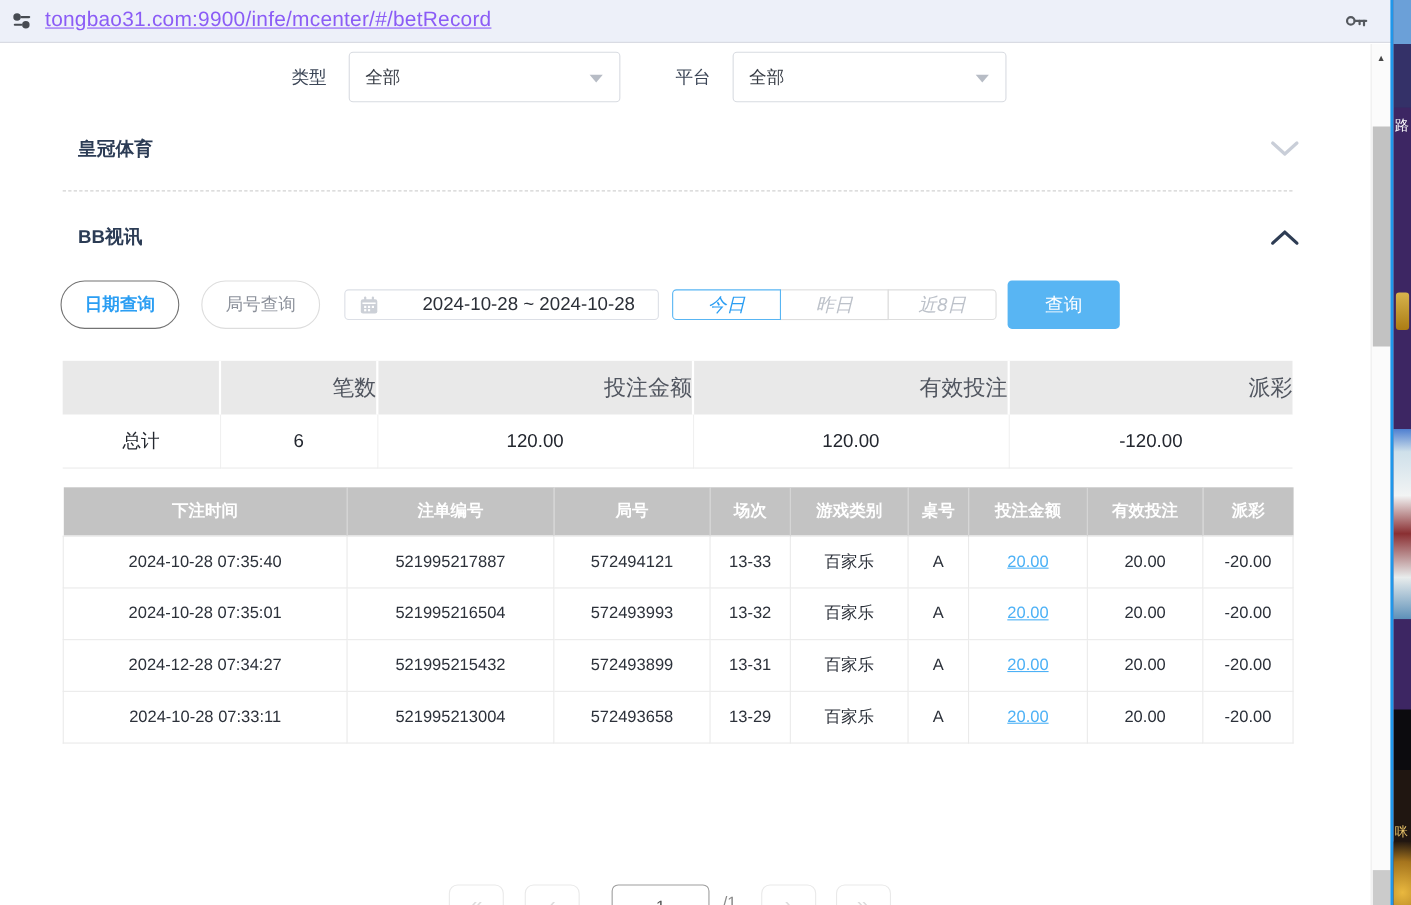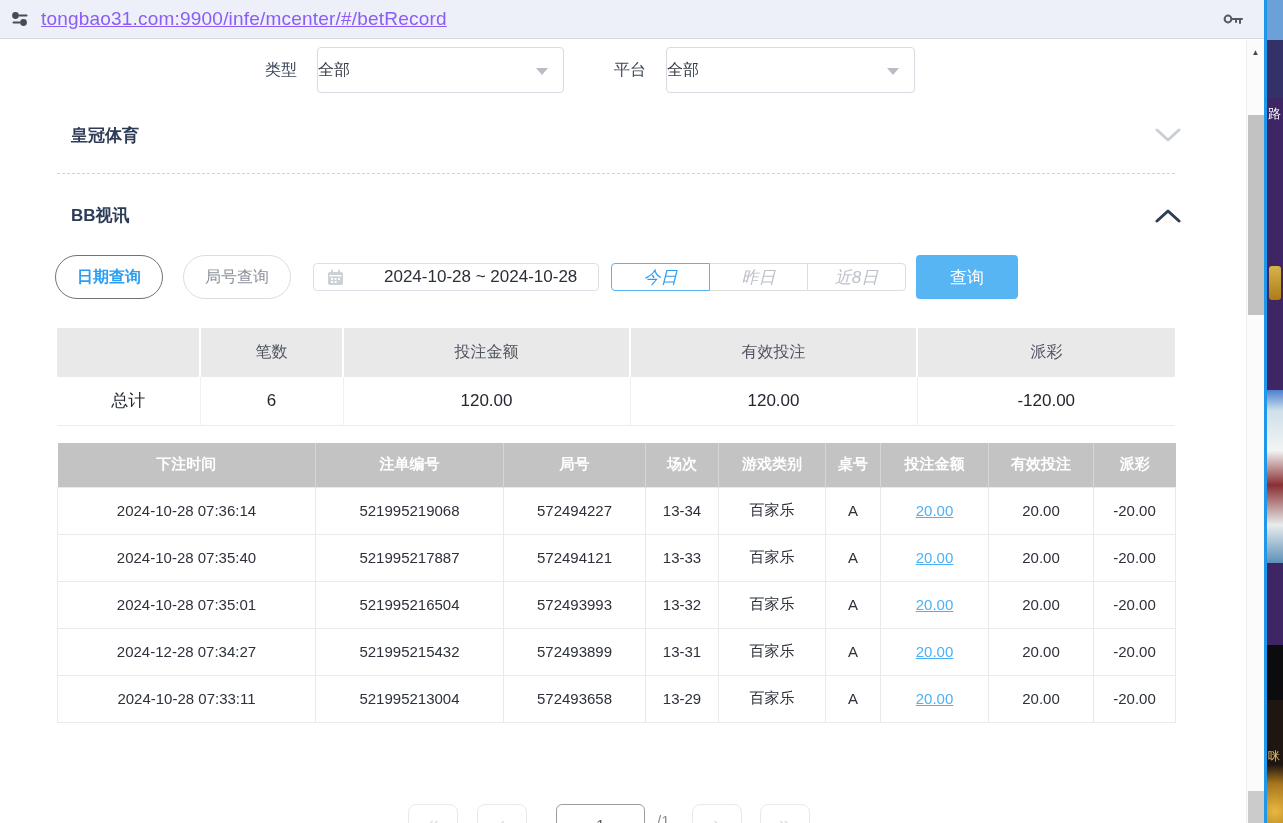--- a/index.html
+++ b/index.html
@@ -14,21 +14,21 @@
   .key-icon { position:absolute; right:20px; top:9px; width:24px; height:20px; }
 
   
   .viewport { position:absolute; top:40px; left:0; width:1246px; height:783px;
     background:#fff; overflow:hidden; }
 
   
   .filter-row { position:absolute; top:7px; left:265px; height:46px; display:flex; align-items:center; }
   .flabel { font-size:16px; color:#3c4657; margin-right:20px; }
   .select { height:46px; border:1px solid #d8dbe1; border-radius:4px; background:#fff;
-    display:flex; align-items:center; padding:0 0; font-size:16px; color:#363b44; position:relative; }
+    display:flex; align-items:center; padding:0 14px; font-size:16px; color:#363b44; position:relative; }
   .select.s1 { width:247px; }
   .select.s2 { width:249px; }
   .caret { position:absolute; right:15px; top:20px; width:0; height:0;
     border-left:6px solid transparent; border-right:6px solid transparent; border-top:7px solid #b7bcc5; }
   .gap50 { width:50px; }
 
   
   .section-row { position:absolute; left:71px; width:1110px; display:flex;
     justify-content:space-between; align-items:center; }
   .section-title { font-size:17px; font-weight:bold; color:#2c3c55; }
@@ -50,22 +50,22 @@
   .seg-btn + .seg-btn { margin-left:-1px; }
   .seg-btn.first { border-radius:4px 0 0 4px; }
   .seg-btn.last { border-radius:0 4px 4px 0; }
   .seg-btn.active { border:1px solid #58b5f3; color:#2b9ef3; z-index:1; }
   .search-btn { margin-left:10px; width:102px; height:44px; background:#58b5f3; color:#fff;
     border:none; border-radius:4px; font-size:17px; cursor:pointer; }
 
   
   .summary-table { position:absolute; top:288px; left:57px; width:1118px;
     border-collapse:collapse; table-layout:fixed; }
-  .summary-table th { height:49px; background:#e9e9e9; font-size:16px; font-weight:normal;
-    color:#50555f; text-align:center; border-right:2px solid #fff; }
+  .summary-table th { height:49px; background:#e9e9e9; font-size:20px; font-weight:normal;
+    color:#50555f; text-align:right; border-right:2px solid #fff; }
   .summary-table th:last-child { border-right:none; }
   .summary-table td { height:48px; background:#fff; font-size:17px; color:#23272f; text-align:center;
     border-right:1px solid #f0f0f0; border-bottom:1px solid #ececec; }
   .summary-table td:last-child { border-right:none; }
   .neg { color:#f56c6c; }
 
   
   .main-table { position:absolute; top:403px; left:57px; width:1118px;
     border-collapse:collapse; table-layout:fixed; }
   .main-table th { height:44px; background:#c3c3c3; color:#fff; font-size:15px; font-weight:bold;
@@ -238,31 +238,20 @@
           <th>场次</th>
           <th>游戏类别</th>
           <th>桌号</th>
           <th>投注金额</th>
           <th>有效投注</th>
           <th>派彩</th>
         </tr>
       </thead>
     <tbody>
         <tr>
-          <td>2024-10-28 07:36:14</td>
-          <td>521995219068</td>
-          <td>572494227</td>
-          <td>13-34</td>
-          <td>百家乐</td>
-          <td>A</td>
-          <td><span class="link">20.00</span></td>
-          <td>20.00</td>
-          <td class="neg">-20.00</td>
-        </tr>
-        <tr>
           <td>2024-10-28 07:35:40</td>
           <td>521995217887</td>
           <td>572494121</td>
           <td>13-33</td>
           <td>百家乐</td>
           <td>A</td>
           <td><span class="link">20.00</span></td>
           <td>20.00</td>
           <td class="neg">-20.00</td>
         </tr>

